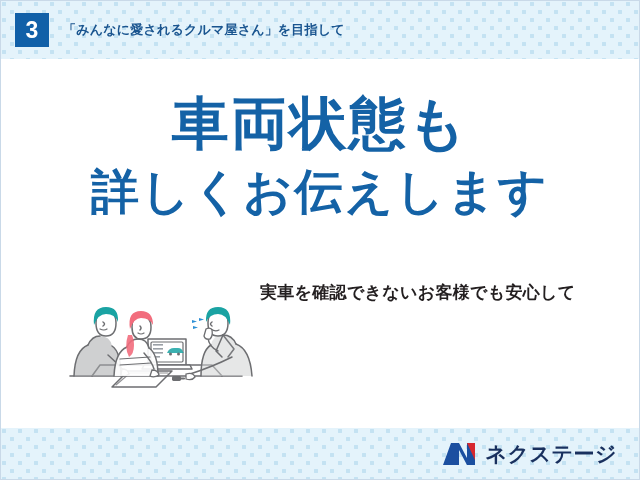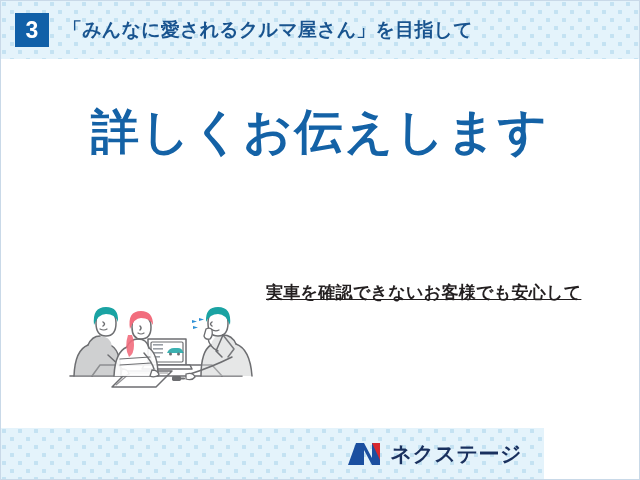--- a/index.html
+++ b/index.html
@@ -62,21 +62,21 @@
     font-weight: bold;
     display: flex;
     align-items: center;
     justify-content: center;
     line-height: 1;
     letter-spacing: 0;
   }
   #header-title {
     margin-left: 14px;
     color: #19548f;
-    font-size: 19px;
+    font-size: 13px;
     font-weight: bold;
     letter-spacing: 0.2px;
     white-space: nowrap;
   }
 
   
   #headline {
     position: absolute;
     left: 0;
     right: 0;
@@ -108,40 +108,39 @@
     flex: 0 0 auto;
     width: 200px;
     height: 128px;
     margin-left: 55px;
     margin-top: 4px;
   }
   #illustration svg { display: block; }
 
   #body-copy {
     flex: 1 1 auto;
-    margin-left: 10px;
+    margin-left: 4px;
     margin-top: 6px;
     color: #231f20;
     font-size: 17px;
     font-weight: bold;
     line-height: 1.62;
     letter-spacing: 0.3px;
-    text-decoration: underline;
   }
   .copy-line {
     display: block;
     white-space: nowrap;
   }
 
   
   #footer {
     position: absolute;
     left: 0;
     bottom: 0;
-    width: 543px;
+    width: 638px;
     height: 51px;
     text-align: right;
   }
   #footer-inner {
     position: absolute;
     left: 0;
     top: 0;
     right: 0;
     bottom: 0;
     display: flex;
@@ -169,20 +168,21 @@
 <div id="ad-root">
 
   <div id="header" class="dots">
     <div id="header-inner">
       <div id="step-badge">3</div>
       <div id="header-title">「みんなに愛されるクルマ屋さん」を目指して</div>
     </div>
   </div>
 
   <div id="headline">
+    <span id="headline-line-1" class="headline-line">車両状態も</span>
     <span id="headline-line-2" class="headline-line">詳しくお伝えします</span>
   </div>
 
   <div id="content-row">
 
     <div id="illustration">
       <svg width="200" height="128" viewBox="0 0 200 128" xmlns="http://www.w3.org/2000/svg">
         <g fill="none" stroke="#6d6e71" stroke-width="1.5" stroke-linecap="round" stroke-linejoin="round">
 
           <path d="M14 99 L186 99" stroke-width="1.6"></path>

